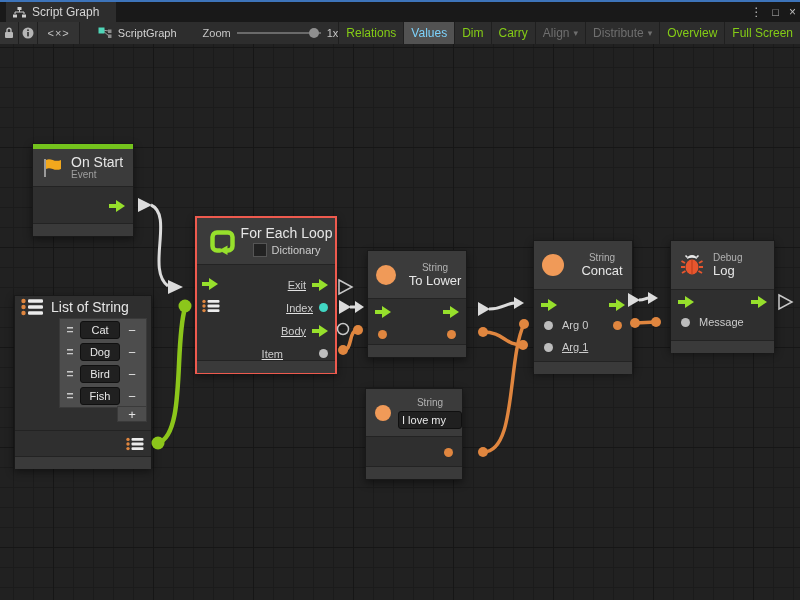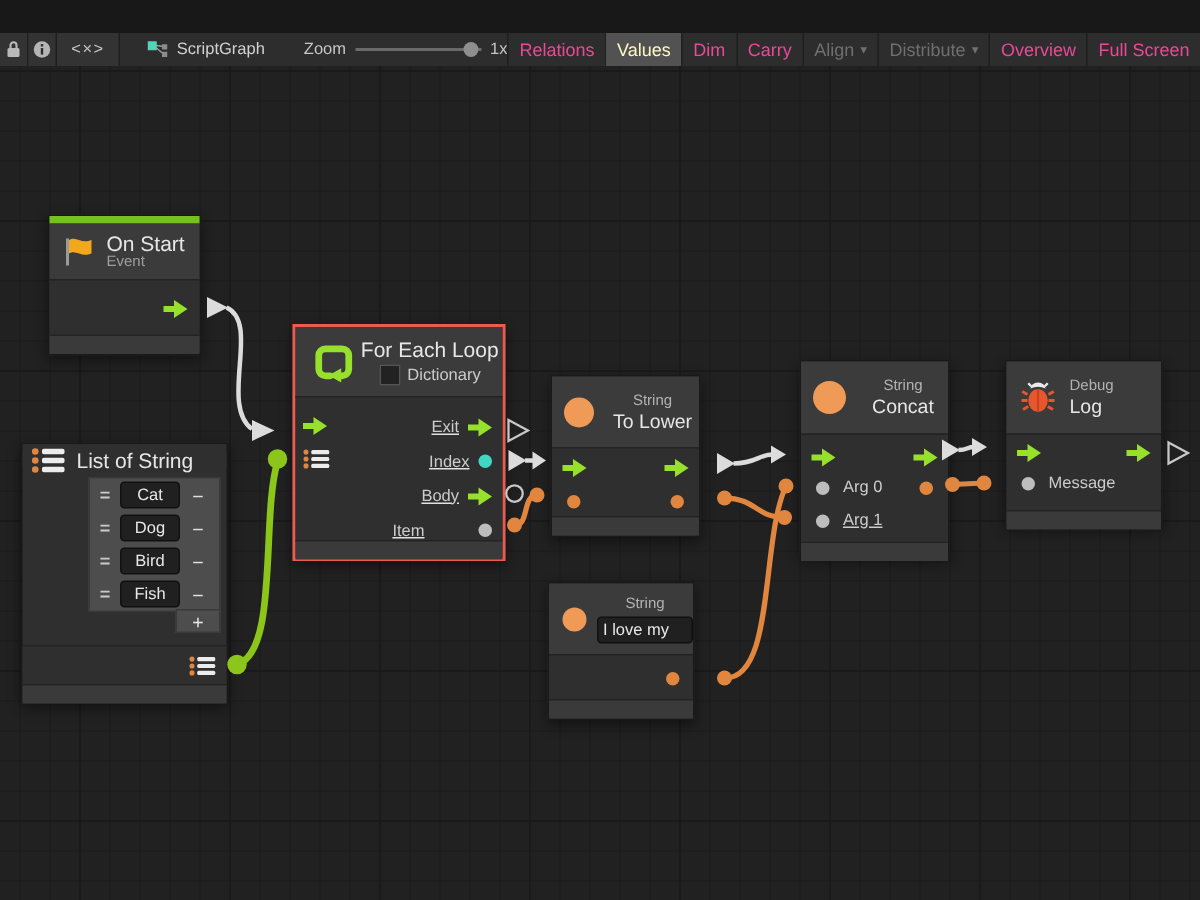--- a/index.html
+++ b/index.html
@@ -26,22 +26,22 @@
   .tb-seg.lock{width:28px;}
   .tb-seg.info{width:28px;}
   .tb-seg.code{width:62px;color:#c4c4c4;font-size:11px;letter-spacing:1px;}
   .breadcrumb{display:flex;align-items:center;gap:6px;margin-left:18px;font-size:11px;color:#d2d2d2;}
   .zoomwrap{display:flex;align-items:center;margin-left:26px;gap:6px;font-size:11px;color:#c6c6c6;}
   .slider{position:relative;width:84px;height:12px;}
   .slider-track{position:absolute;left:0;right:0;top:5px;height:2px;background:#6a6a6a;}
   .slider-handle{position:absolute;top:1px;left:72px;width:10px;height:10px;border-radius:50%;background:#8f8f8f;}
   .tb-right{margin-left:auto;display:flex;align-items:stretch;height:22px;}
   .tb-btn{display:flex;align-items:center;padding:0 7px;border-left:1px solid #1f1f1f;
-    color:#ec4899;white-space:nowrap;}
-  .tb-btn.active{background:#525252;color:#fef9c3;}
+    color:#84cc16;white-space:nowrap;}
+  .tb-btn.active{background:#525252;color:#7dd3fc;}
   .tb-btn.disabled{color:#6f6f6f;}
   .tb-btn .dd{margin-left:4px;font-size:9px;}
 
   
   .canvas{position:absolute;left:0;top:44px;width:800px;height:556px;background-color:#212121;
     background-image:
       linear-gradient(#161616 1px,transparent 1px),
       linear-gradient(90deg,#161616 1px,transparent 1px),
       linear-gradient(#1b1b1b 1px,transparent 1px),
       linear-gradient(90deg,#1b1b1b 1px,transparent 1px);
@@ -89,20 +89,37 @@
 
   .checkbox{width:12px;height:12px;background:#222;border:1px solid #555;flex:none;}
   .strfield{width:56px;height:16px;background:#202020;border:1px solid #101010;border-radius:3px;
     color:#e8e8e8;font-size:11px;padding:0 3px;font-family:"Liberation Sans",sans-serif;}
 </style>
 </head>
 <body>
 
 <div id="app">
 
+  <div class="tabbar">
+    <div class="toplight"></div>
+    <div class="tab">
+      <svg width="13" height="11" viewBox="0 0 13 11">
+        <rect x="4.5" y="0" width="4" height="3" fill="#cfcfcf"></rect>
+        <path d="M6.5 3 v2 M2 7 V5 H11 V7" stroke="#cfcfcf" stroke-width="1" fill="none"></path>
+        <rect x="0" y="7.5" width="4" height="3" fill="#cfcfcf"></rect>
+        <rect x="9" y="7.5" width="4" height="3" fill="#cfcfcf"></rect>
+      </svg>
+      <span>Script Graph</span>
+    </div>
+    <div class="wincontrols">
+      <span>⋮</span>
+      <span class="wc-max">□</span>
+      <span>×</span>
+    </div>
+  </div>
 
   <div class="toolbar">
     <div class="tb-seg lock">
       <svg width="10" height="12" viewBox="0 0 10 12">
         <rect x="1" y="5" width="8" height="6" rx="1" fill="#b9b9b9"></rect>
         <path d="M3 5 V3.2 A2 2 0 0 1 7 3.2 V5" stroke="#b9b9b9" stroke-width="1.4" fill="none"></path>
       </svg>
     </div>
     <div class="tb-seg info">
       <svg width="12" height="12" viewBox="0 0 12 12">

